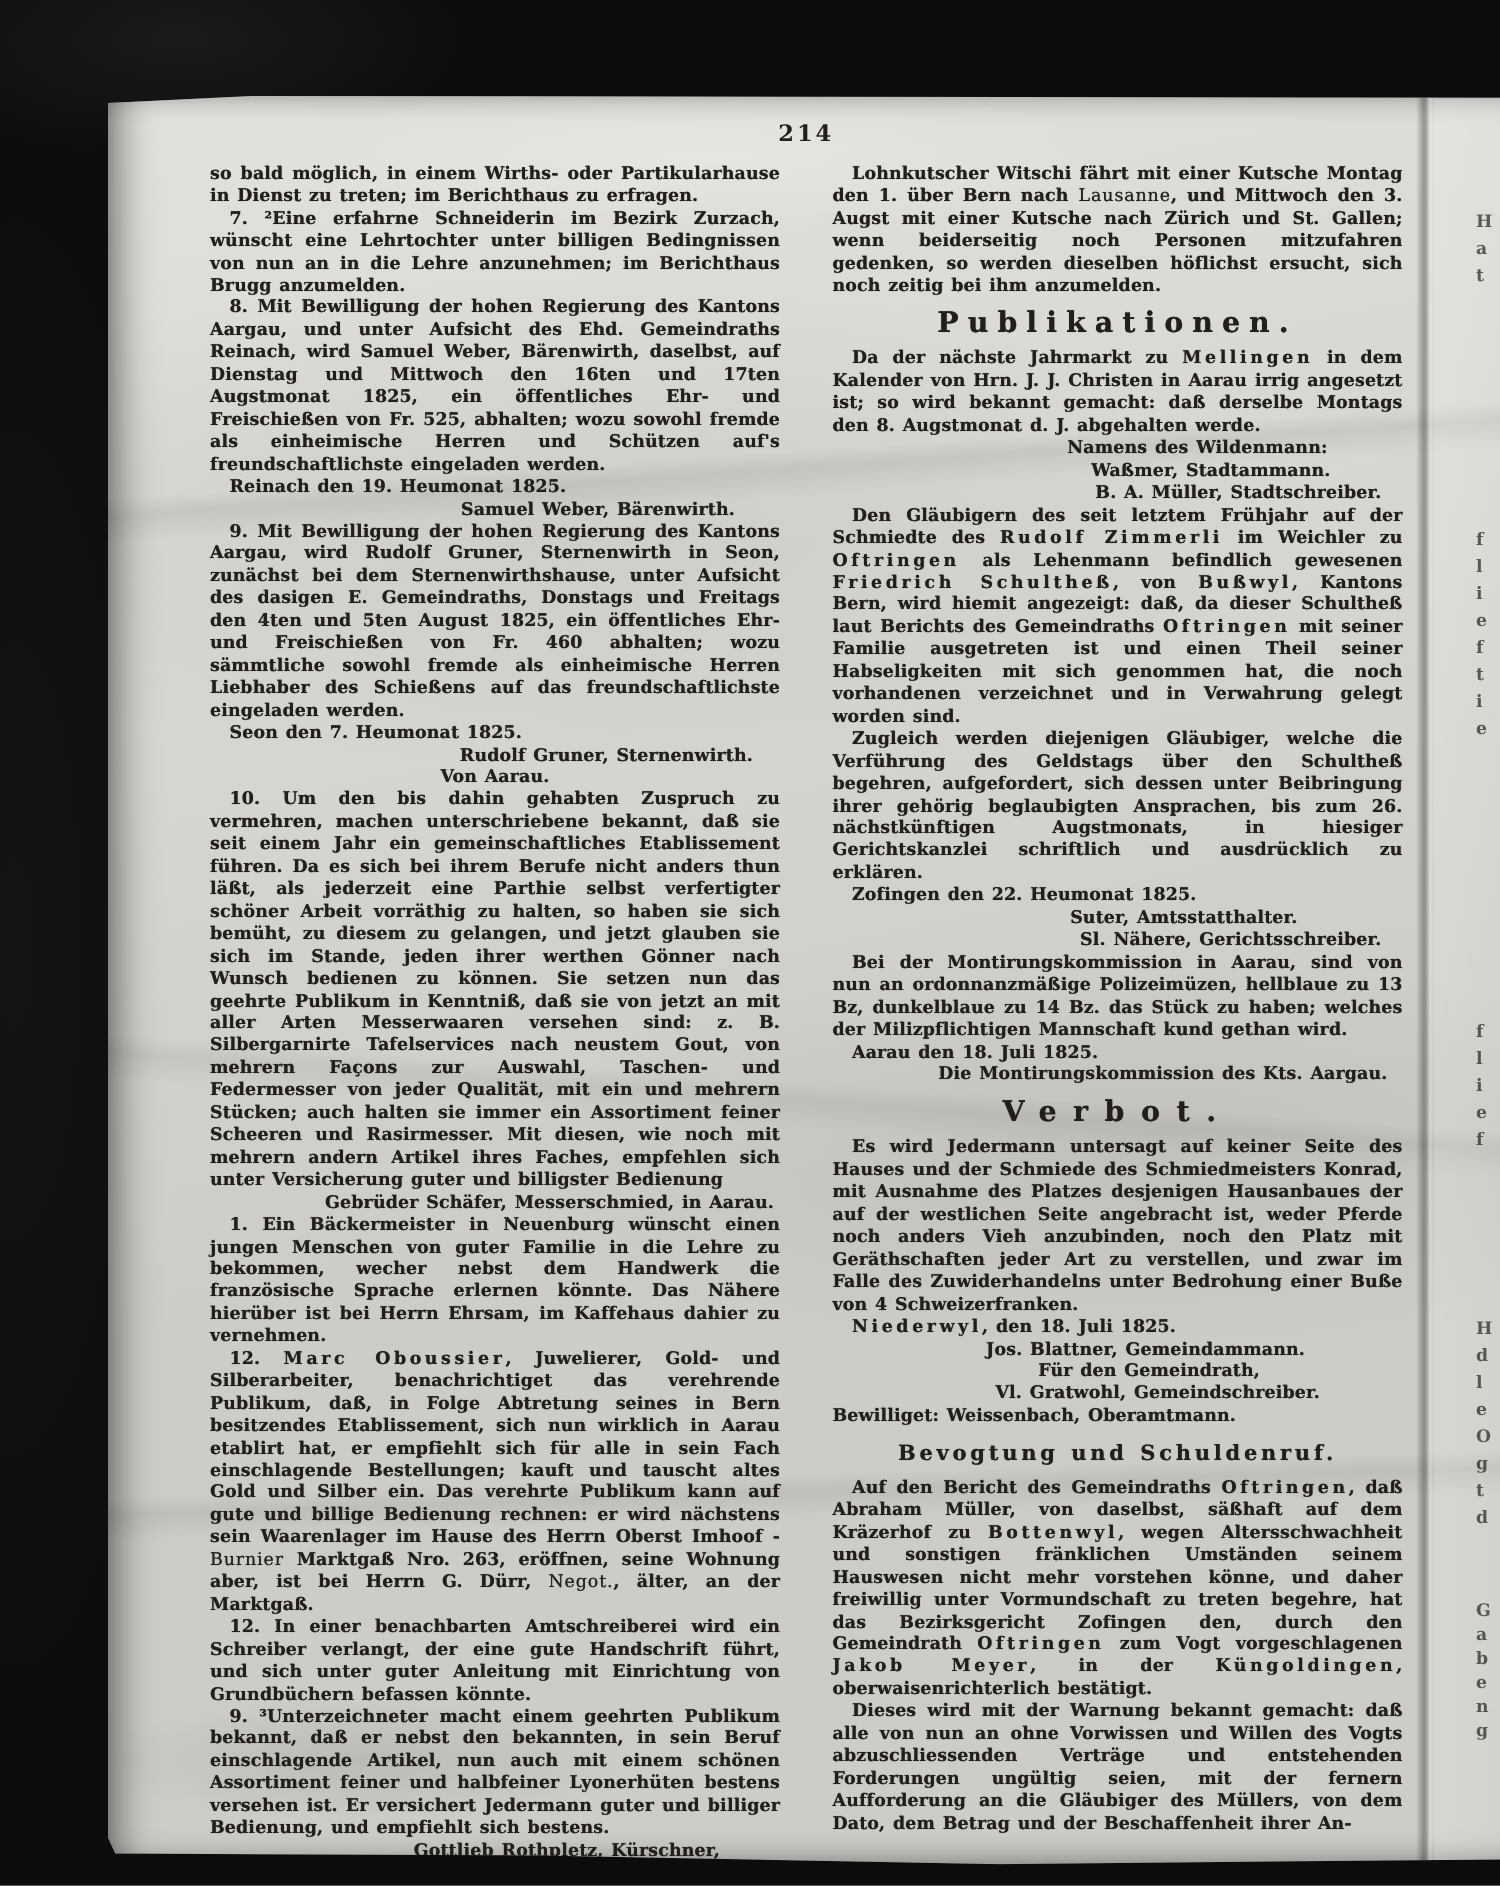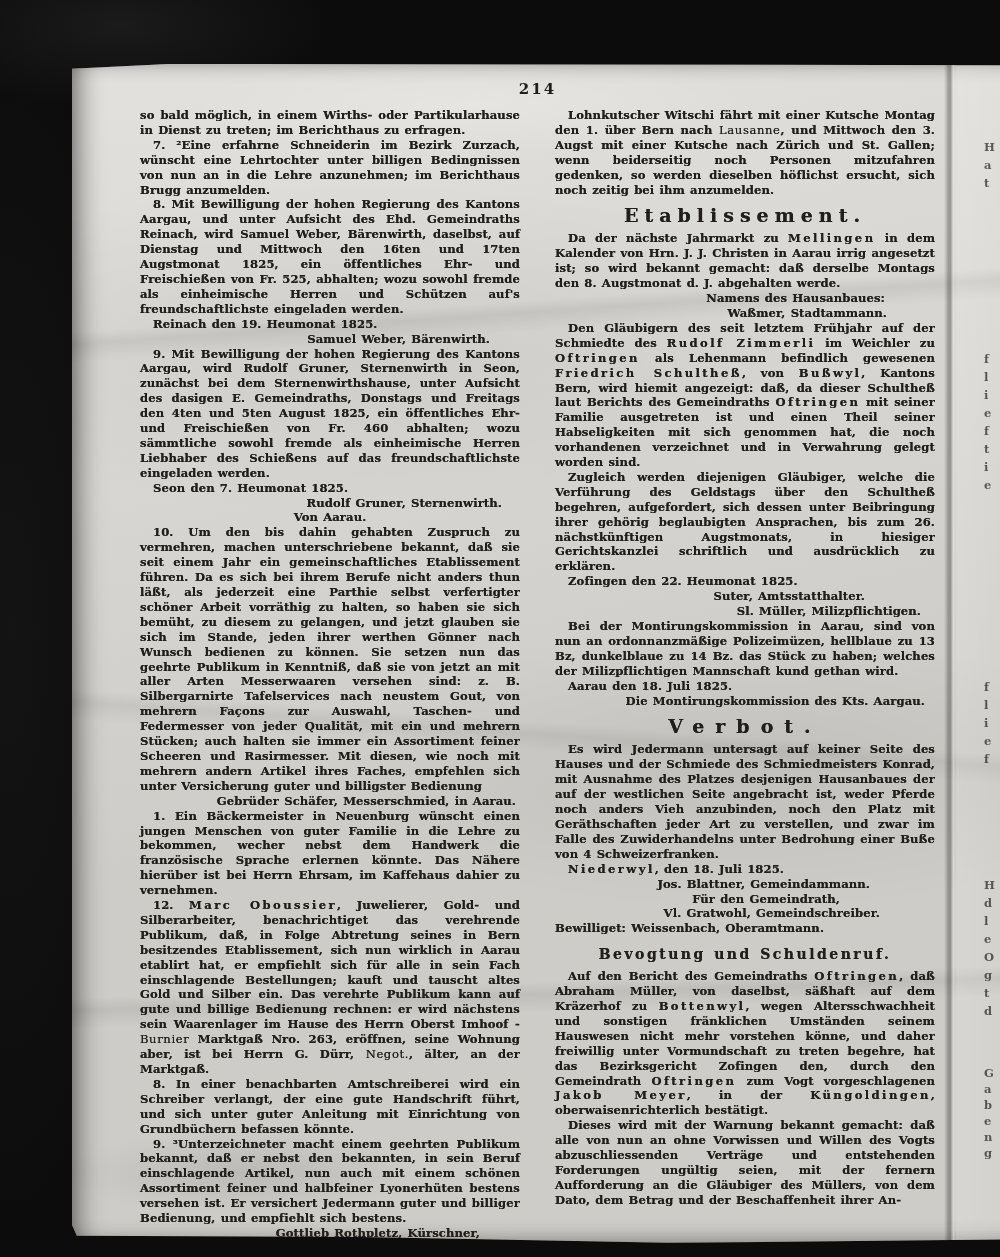--- a/index.html
+++ b/index.html
@@ -81,36 +81,37 @@
       <div class="dateline">Reinach den 19. Heumonat 1825.</div>
       <div class="sig" style="padding-right: 30px;">Samuel Weber, Bärenwirth.</div>
       <div class="para">9. Mit Bewilligung der hohen Regierung des Kantons Aargau, wird Rudolf Gruner, Sternenwirth in Seon, zunächst bei dem Sternenwirthshause, unter Aufsicht des dasigen E. Gemeindraths, Donstags und Freitags den 4ten und 5ten August 1825, ein öffentliches Ehr- und Freischießen von Fr. 460 abhalten; wozu sämmtliche sowohl fremde als einheimische Herren Liebhaber des Schießens auf das freundschaftlichste eingeladen werden.</div>
       <div class="dateline">Seon den 7. Heumonat 1825.</div>
       <div class="sig" style="padding-right: 18px;">Rudolf Gruner, Sternenwirth.</div>
       <div class="centerline">Von Aarau.</div>
       <div class="para">10. Um den bis dahin gehabten Zuspruch zu vermehren, machen unterschriebene bekannt, daß sie seit einem Jahr ein gemeinschaftliches Etablissement führen. Da es sich bei ihrem Berufe nicht anders thun läßt, als jederzeit eine Parthie selbst verfertigter schöner Arbeit vorräthig zu halten, so haben sie sich bemüht, zu diesem zu gelangen, und jetzt glauben sie sich im Stande, jeden ihrer werthen Gönner nach Wunsch bedienen zu können. Sie setzen nun das geehrte Publikum in Kenntniß, daß sie von jetzt an mit aller Arten Messerwaaren versehen sind: z. B. Silbergarnirte Tafelservices nach neustem Gout, von mehrern Façons zur Auswahl, Taschen- und Federmesser von jeder Qualität, mit ein und mehrern Stücken; auch halten sie immer ein Assortiment feiner Scheeren und Rasirmesser. Mit diesen, wie noch mit mehrern andern Artikel ihres Faches, empfehlen sich unter Versicherung guter und billigster Bedienung</div>
       <div class="sig" style="padding-right: 4px;">Gebrüder Schäfer, Messerschmied, in Aarau.</div>
       <div class="para">1. Ein Bäckermeister in Neuenburg wünscht einen jungen Menschen von guter Familie in die Lehre zu bekommen, wecher nebst dem Handwerk die französische Sprache erlernen könnte. Das Nähere hierüber ist bei Herrn Ehrsam, im Kaffehaus dahier zu vernehmen.</div>
       <div class="para">12. <span class="sp">Marc Oboussier</span>, Juwelierer, Gold- und Silberarbeiter, benachrichtiget das verehrende Publikum, daß, in Folge Abtretung seines in Bern besitzendes Etablissement, sich nun wirklich in Aarau etablirt hat, er empfiehlt sich für alle in sein Fach einschlagende Bestellungen; kauft und tauscht altes Gold und Silber ein. Das verehrte Publikum kann auf gute und billige Bedienung rechnen: er wird nächstens sein Waarenlager im Hause des Herrn Oberst Imhoof - <span class="rom">Burnier</span> Marktgaß Nro. 263, eröffnen, seine Wohnung aber, ist bei Herrn G. Dürr, <span class="rom">Negot.</span>, älter, an der Marktgaß.</div>
-      <div class="para">8. In einer benachbarten Amtschreiberei wird ein Schreiber verlangt, der eine gute Handschrift führt, und sich unter guter Anleitung mit Einrichtung von Grundbüchern befassen könnte.</div>
+      <div class="para">12. In einer benachbarten Amtschreiberei wird ein Schreiber verlangt, der eine gute Handschrift führt, und sich unter guter Anleitung mit Einrichtung von Grundbüchern befassen könnte.</div>
       <div class="para">9. ³Unterzeichneter macht einem geehrten Publikum bekannt, daß er nebst den bekannten, in sein Beruf einschlagende Artikel, nun auch mit einem schönen Assortiment feiner und halbfeiner Lyonerhüten bestens versehen ist. Er versichert Jedermann guter und billiger Bedienung, und empfiehlt sich bestens.</div>
       <div class="sig" style="padding-right: 40px;">Gottlieb Rothpletz, Kürschner,</div>
       <div class="sig" style="padding-right: 62px;">gegenüber dem Wildenmann.</div>
     </div>
   <div class="col col-right" id="col-right">
       <div class="para">Lohnkutscher Witschi fährt mit einer Kutsche Montag den 1. über Bern nach <span class="rom">Lausanne</span>, und Mittwoch den 3. Augst mit einer Kutsche nach Zürich und St. Gallen; wenn beiderseitig noch Personen mitzufahren gedenken, so werden dieselben höflichst ersucht, sich noch zeitig bei ihm anzumelden.</div>
-      <div class="heading">Etablissement.</div>
+      <div class="heading">Publikationen.</div>
       <div class="para">Da der nächste Jahrmarkt zu <span class="sp">Mellingen</span> in dem Kalender von Hrn. J. J. Christen in Aarau irrig angesetzt ist; so wird bekannt gemacht: daß derselbe Montags den 8. Augstmonat d. J. abgehalten werde.</div>
-      <div class="sig" style="padding-right: 50px;">Namens des Hausanbaues:</div>
+      <div class="sig" style="padding-right: 50px;">Namens des Wildenmann:</div>
       <div class="sig" style="padding-right: 48px;">Waßmer, Stadtammann.</div>
+      <div class="sig" style="padding-right: 14px;">B. A. Müller, Stadtschreiber.</div>
       <div class="para">Den Gläubigern des seit letztem Frühjahr auf der Schmiedte des <span class="sp">Rudolf Zimmerli</span> im Weichler zu <span class="sp">Oftringen</span> als Lehenmann befindlich gewesenen <span class="sp">Friedrich Schultheß</span>, von <span class="sp">Bußwyl</span>, Kantons Bern, wird hiemit angezeigt: daß, da dieser Schultheß laut Berichts des Gemeindraths <span class="sp">Oftringen</span> mit seiner Familie ausgetreten ist und einen Theil seiner Habseligkeiten mit sich genommen hat, die noch vorhandenen verzeichnet und in Verwahrung gelegt worden sind.</div>
       <div class="para">Zugleich werden diejenigen Gläubiger, welche die Verführung des Geldstags über den Schultheß begehren, aufgefordert, sich dessen unter Beibringung ihrer gehörig beglaubigten Ansprachen, bis zum 26. nächstkünftigen Augstmonats, in hiesiger Gerichtskanzlei schriftlich und ausdrücklich zu erklären.</div>
       <div class="dateline">Zofingen den 22. Heumonat 1825.</div>
       <div class="sig" style="padding-right: 70px;">Suter, Amtsstatthalter.</div>
-      <div class="sig" style="padding-right: 14px;">Sl. Müller, Milizpflichtigen.</div>
+      <div class="sig" style="padding-right: 14px;">Sl. Nähere, Gerichtsschreiber.</div>
       <div class="para">Bei der Montirungskommission in Aarau, sind von nun an ordonnanzmäßige Polizeimüzen, hellblaue zu 13 Bz, dunkelblaue zu 14 Bz. das Stück zu haben; welches der Milizpflichtigen Mannschaft kund gethan wird.</div>
       <div class="dateline">Aarau den 18. Juli 1825.</div>
       <div class="sig" style="padding-right: 10px;">Die Montirungskommission des Kts. Aargau.</div>
       <div class="heading" style="letter-spacing: 11px;">Verbot.</div>
       <div class="para">Es wird Jedermann untersagt auf keiner Seite des Hauses und der Schmiede des Schmiedmeisters Konrad, mit Ausnahme des Platzes desjenigen Hausanbaues der auf der westlichen Seite angebracht ist, weder Pferde noch anders Vieh anzubinden, noch den Platz mit Geräthschaften jeder Art zu verstellen, und zwar im Falle des Zuwiderhandelns unter Bedrohung einer Buße von 4 Schweizerfranken.</div>
       <div class="dateline"><span class="sp">Niederwyl</span>, den 18. Juli 1825.</div>
       <div class="sig" style="padding-right: 65px;">Jos. Blattner, Gemeindammann.</div>
       <div class="sig" style="padding-right: 95px;">Für den Gemeindrath,</div>
       <div class="sig" style="padding-right: 55px;">Vl. Gratwohl, Gemeindschreiber.</div>
       <div class="para noind">Bewilliget: Weissenbach, Oberamtmann.</div>

